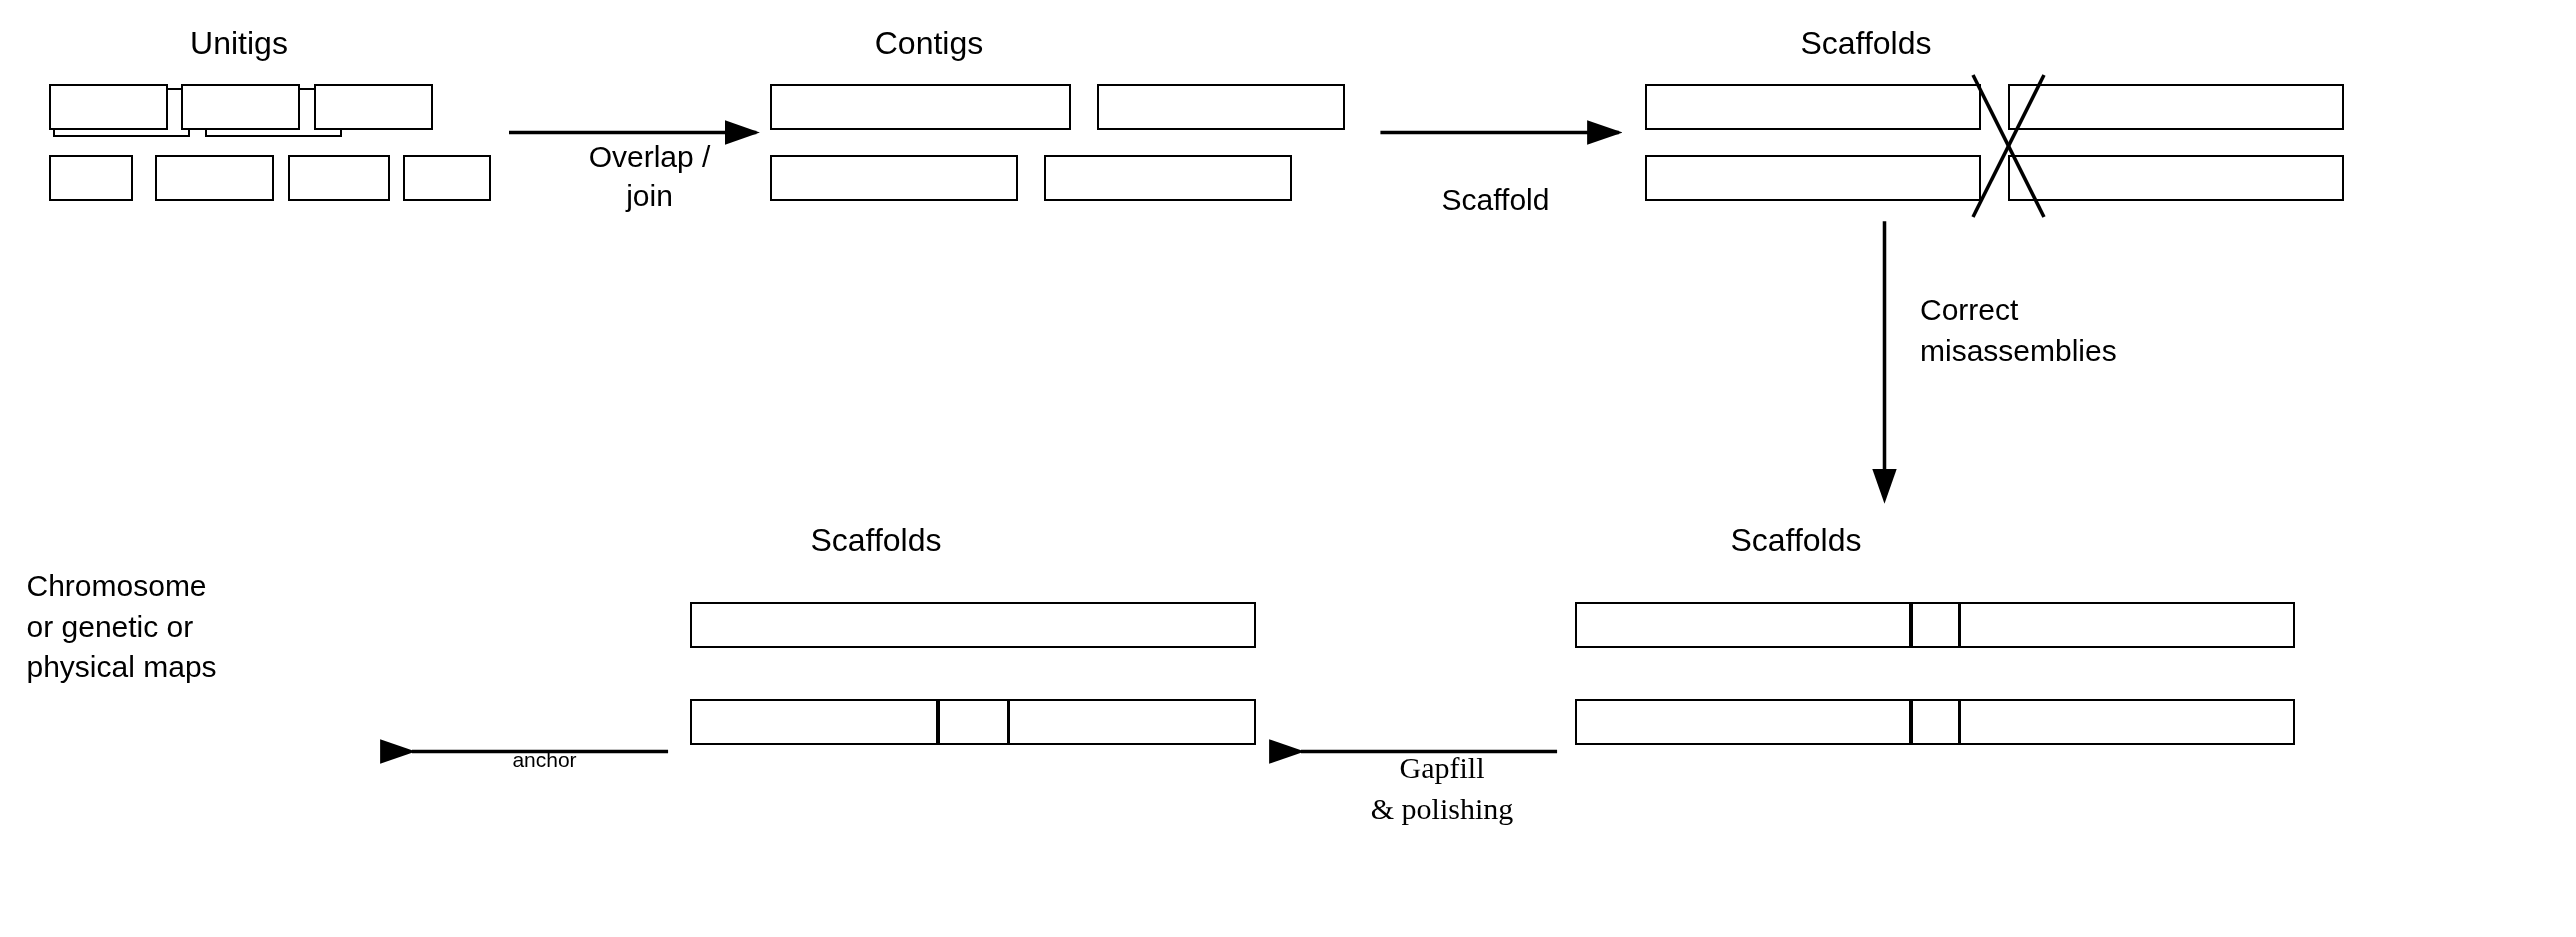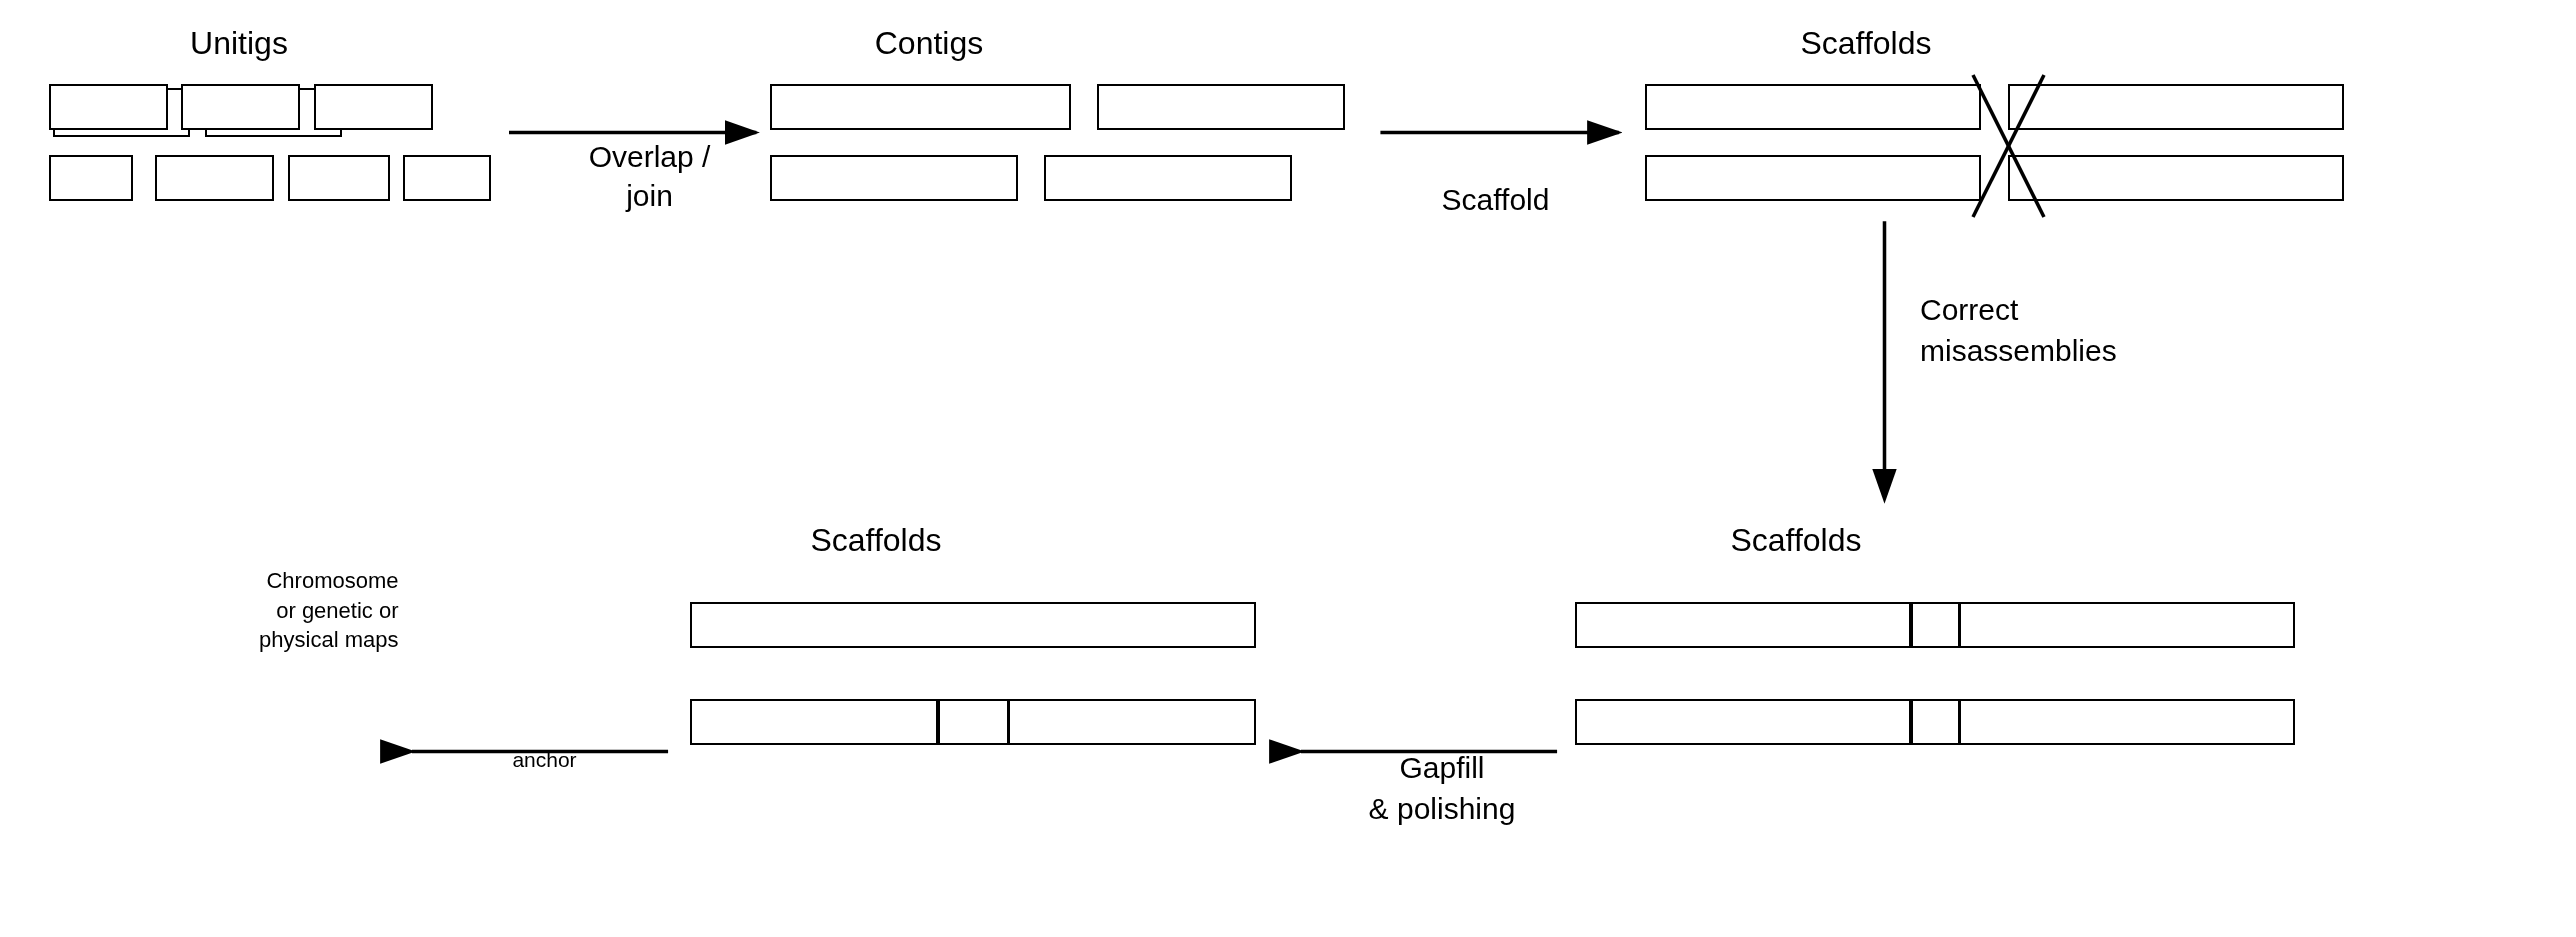--- a/index.html
+++ b/index.html
@@ -115,21 +115,21 @@
         <polygon points="0 0, 10 3.5, 0 7" fill="#000"></polygon>
       </marker>
     </defs>
     <line x1="30" y1="0" x2="30" y2="300" stroke="#000" stroke-width="4" marker-end="url(#arrow3)"></line>
   </svg>
 
   <div class="label" style="left: 1920px; top: 274px; width: 336px; text-align: left; font-size: 30px; line-height: 1.35; margin-top: 16px;">
     Correct<br>misassemblies
   </div>
 
-  <div class="label" style="left: 26.5px; top: 566px; width: 372px; text-align: right; font-size: 22px; line-height: 1.35;">
+  <div class="label" style="left: 26.5px; top: 566px; width: 372px; text-align: left; font-size: 30px; line-height: 1.35;">
     Chromosome<br>or genetic or<br>physical maps
   </div>
 
   <svg class="arrow-svg" style="left: 403px; top: 725px; width: 274px; height: 53px;" viewBox="0 0 310 60" width="274" height="53">
     <defs>
       <marker id="arrow4" markerWidth="10" markerHeight="7" refX="1" refY="3.5" orient="auto">
         <polygon points="10 0, 0 3.5, 10 7" fill="#000"></polygon>
       </marker>
     </defs>
     <line x1="300" y1="30" x2="10" y2="30" stroke="#000" stroke-width="4" marker-end="url(#arrow4)"></line>
@@ -147,21 +147,21 @@
 
   <svg class="arrow-svg" style="left: 1292px; top: 725px; width: 274px; height: 53px;" viewBox="0 0 310 60" width="274" height="53">
     <defs>
       <marker id="arrow5" markerWidth="10" markerHeight="7" refX="1" refY="3.5" orient="auto">
         <polygon points="10 0, 0 3.5, 10 7" fill="#000"></polygon>
       </marker>
     </defs>
     <line x1="300" y1="30" x2="10" y2="30" stroke="#000" stroke-width="4" marker-end="url(#arrow5)"></line>
   </svg>
 
-  <div class="label" style="left: 1318px; top: 748px; width: 248px; text-align: center; font-size: 30px; line-height: 1.35;">
+  <div class="label" style="left: 1318px; top: 748px; width: 248px; text-align: center; font-size: 30px; line-height: 1.35; font-family: Liberation Serif, serif;">
     Gapfill<br>&amp; polishing
   </div>
 
   <div class="label" style="left: 1575px; top: 522px; width: 442px; text-align: center;">Scaffolds</div>
 
   <div class="rect-block" style="left: 1575px; top: 602px; width: 336px; height: 46px;"></div>
   <div class="rect-block" style="left: 1911px; top: 602px; width: 49px; height: 46px;"></div>
   <div class="rect-block" style="left: 1959px; top: 602px; width: 336px; height: 46px;"></div>
 
   <div class="rect-block" style="left: 1575px; top: 699px; width: 336px; height: 46px;"></div>

